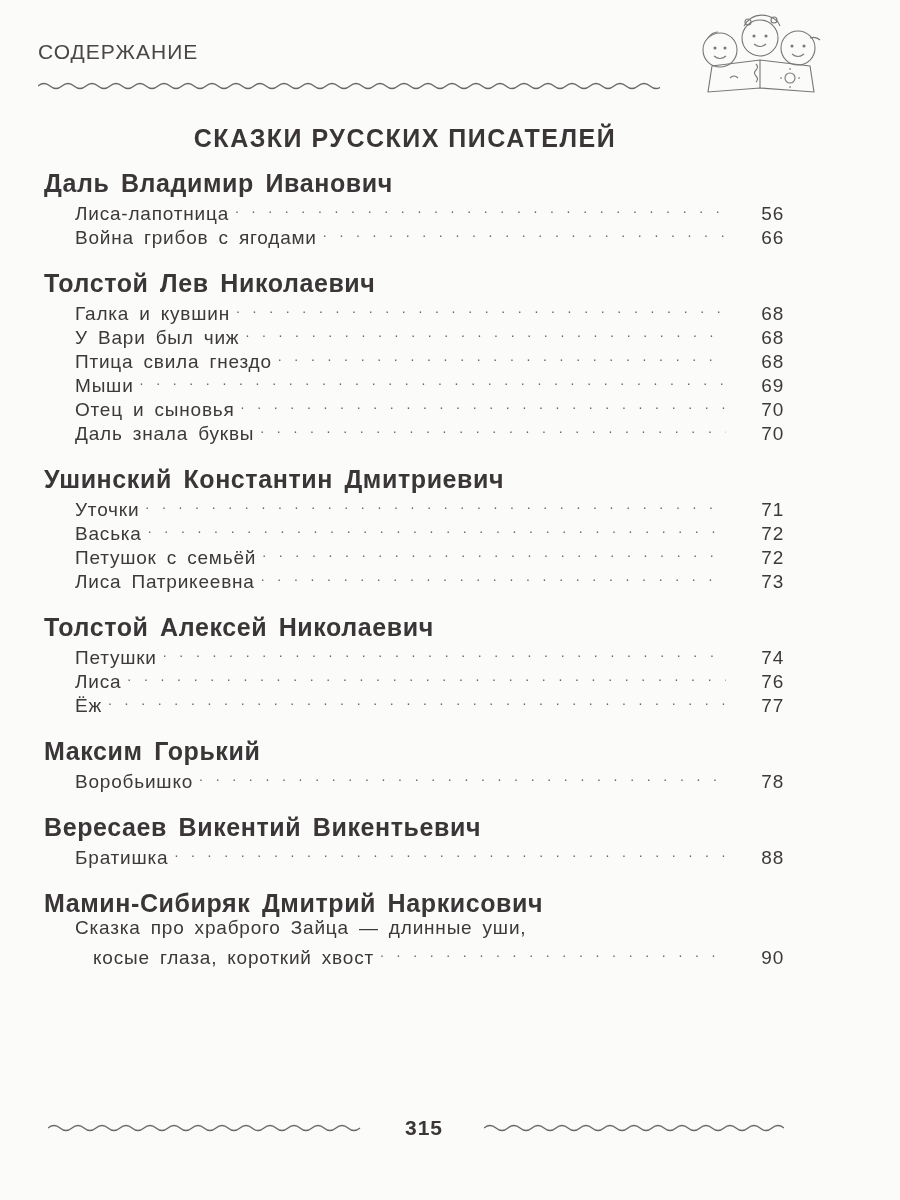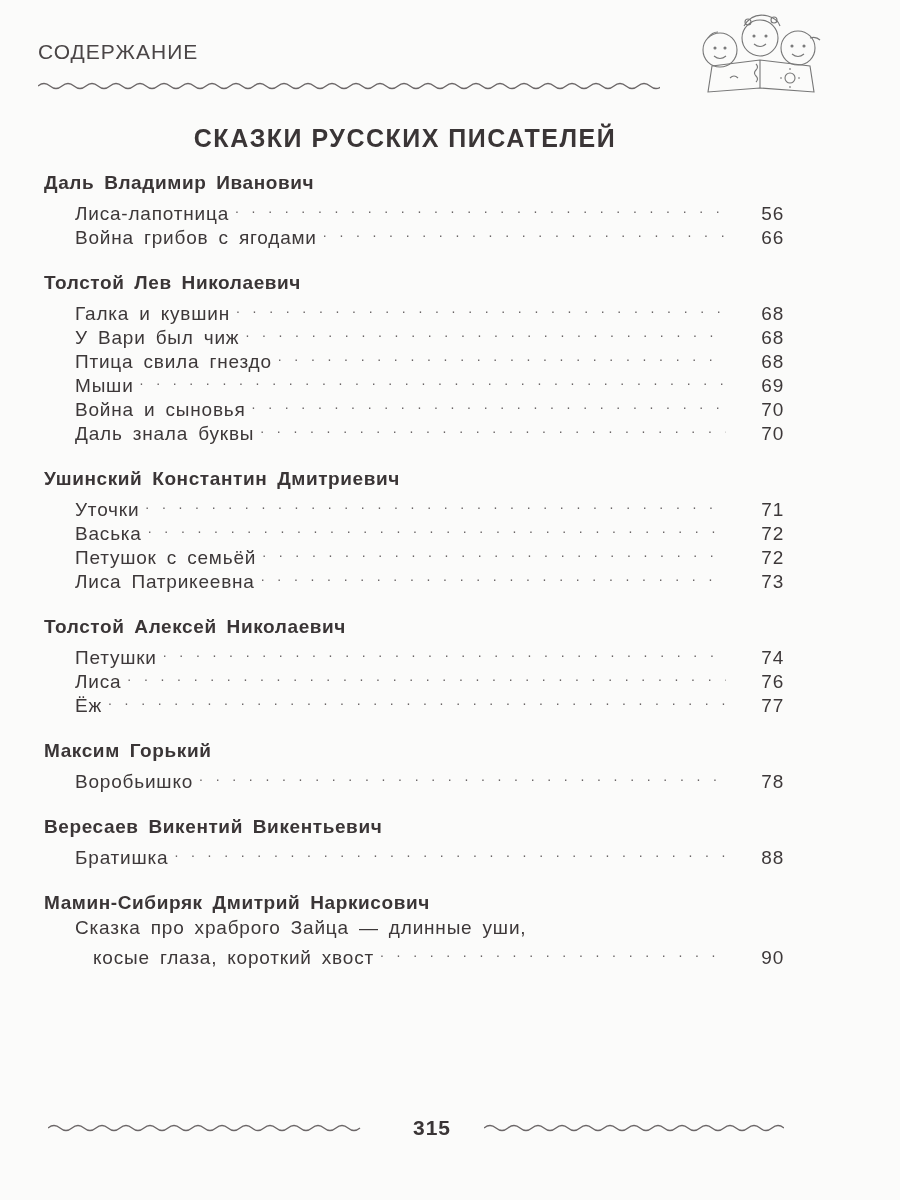--- a/index.html
+++ b/index.html
@@ -20,21 +20,21 @@
     .wave { position: absolute; }
     .wave svg { display: block; }
     .illustration { position: absolute; left: 690px; top: 8px; width: 140px; height: 88px; }
     .section-title {
       position: absolute; left: 0; width: 810px; top: 124px;
       text-align: center; font-size: 25px; font-weight: bold;
       letter-spacing: 1.5px; color: #3a3536;
     }
     .toc { position: absolute; left: 44px; top: 170px; width: 740px; }
     .author {
-      font-weight: bold; font-size: 19px; letter-spacing: 0.6px;
+      font-weight: bold; font-size: 25px; letter-spacing: 0.6px;
       height: 26px; line-height: 26px; color: #3a3536;
       word-spacing: 4px;
     }
     .entry {
       display: flex; align-items: baseline;
       height: 24px; line-height: 24px; font-size: 19px;
       padding-left: 31px; letter-spacing: 0.8px; word-spacing: 4px;
       color: #3d3839;
     }
     .entry .title { white-space: nowrap; }
@@ -50,21 +50,21 @@
     .entry .page-num { width: 50px; text-align: right; font-size: 19px; }
     .entry .page-num.italic { }
     .entry.multiline { height: auto; display: block; }
     .entry.multiline .line1 { height: 24px; line-height: 24px; }
     .entry.multiline .line2 {
       display: flex; align-items: baseline; height: 24px; line-height: 24px;
       padding-left: 18px;
     }
     .gap { height: 26px; }
     .page-number {
-      position: absolute; left: 12px; width: 840px; top: 1116px;
+      position: absolute; left: 4px; width: 840px; top: 1116px;
       text-align: center; font-size: 21px; font-weight: bold; color: #3a3536;
       letter-spacing: 1px;
     }
   </style>
 </head>
 <body>
 
 <div class="page">
 
   <div class="header-label">СОДЕРЖАНИЕ</div>
@@ -135,21 +135,21 @@
       <span class="title">Птица свила гнездо</span>
       <span class="leader"></span>
       <span class="page-num">68</span>
     </div>
     <div class="entry">
       <span class="title">Мыши</span>
       <span class="leader"></span>
       <span class="page-num">69</span>
     </div>
     <div class="entry">
-      <span class="title">Война и сыновья</span>
+      <span class="title">Отец и сыновья</span>
       <span class="leader"></span>
       <span class="page-num">70</span>
     </div>
     <div class="entry">
       <span class="title">Даль знала буквы</span>
       <span class="leader"></span>
       <span class="page-num">70</span>
     </div>
     <div class="gap"></div>
 

